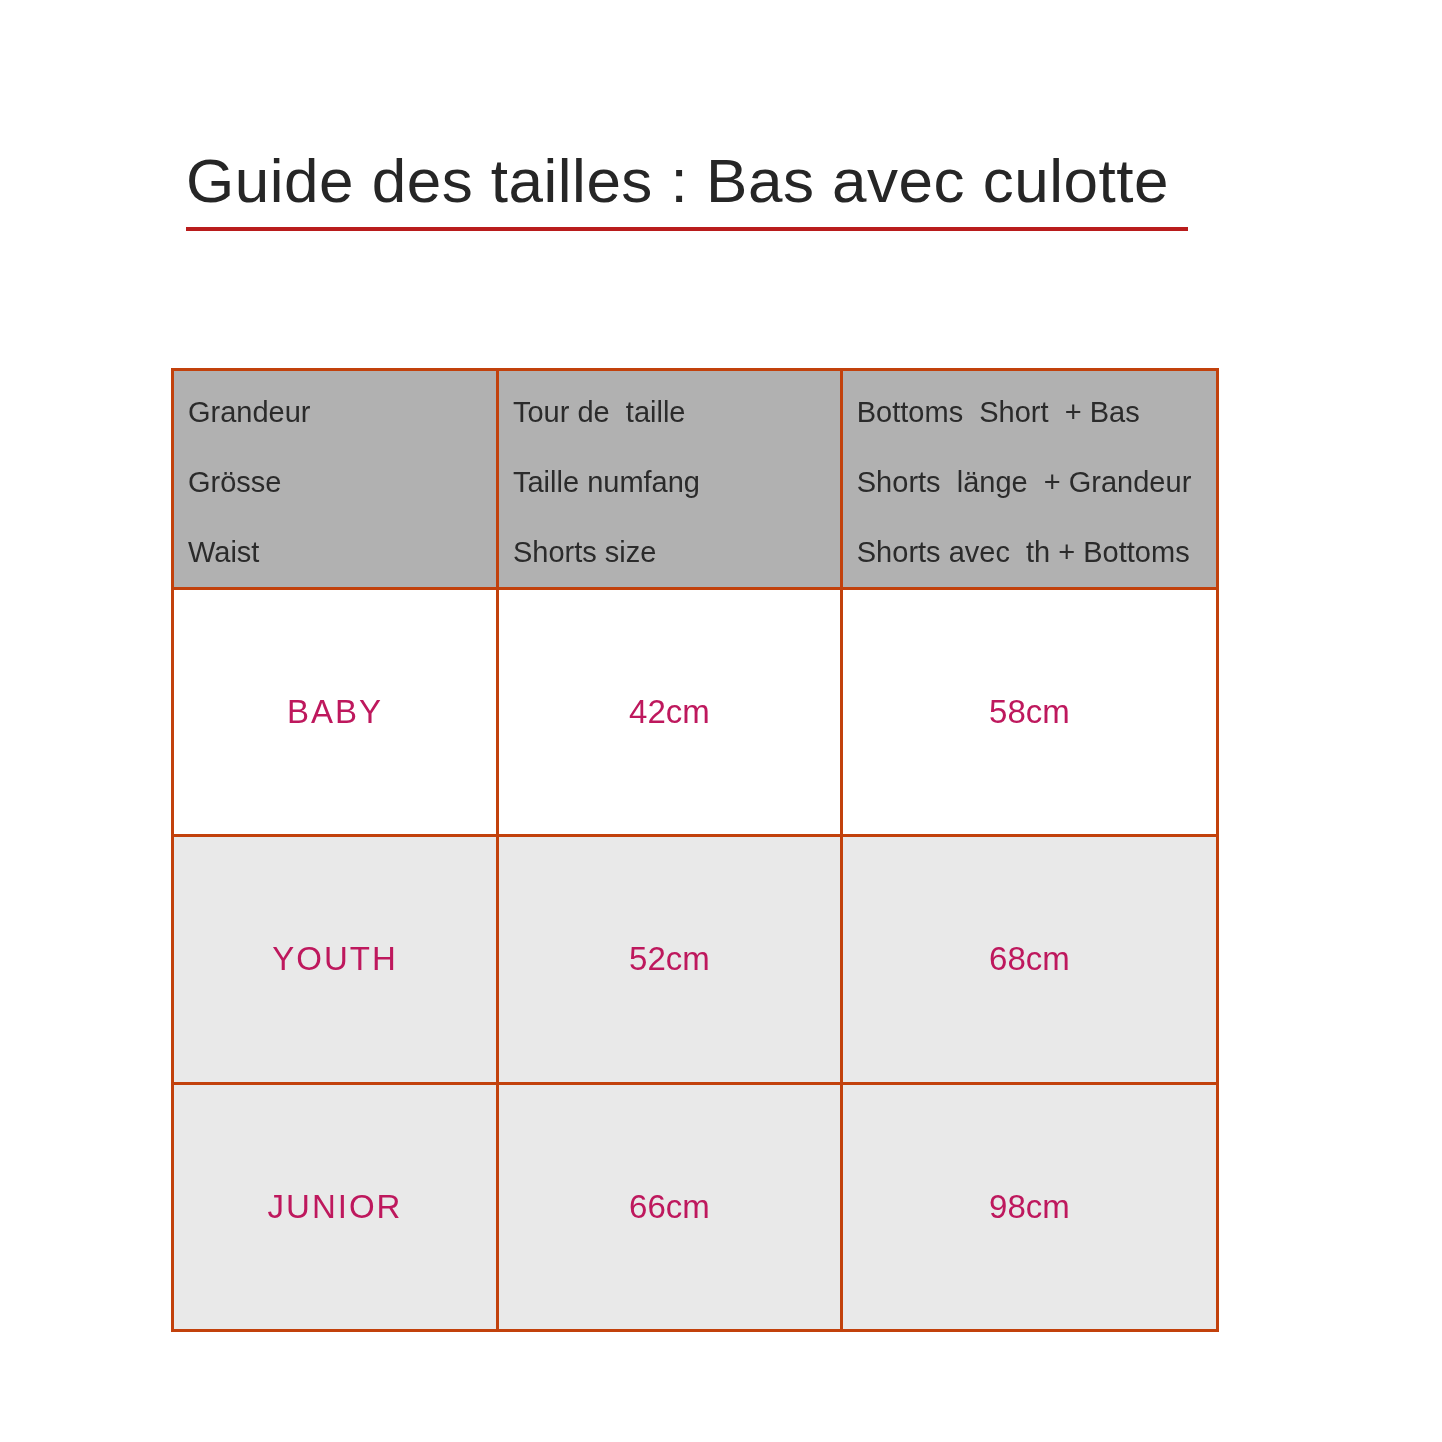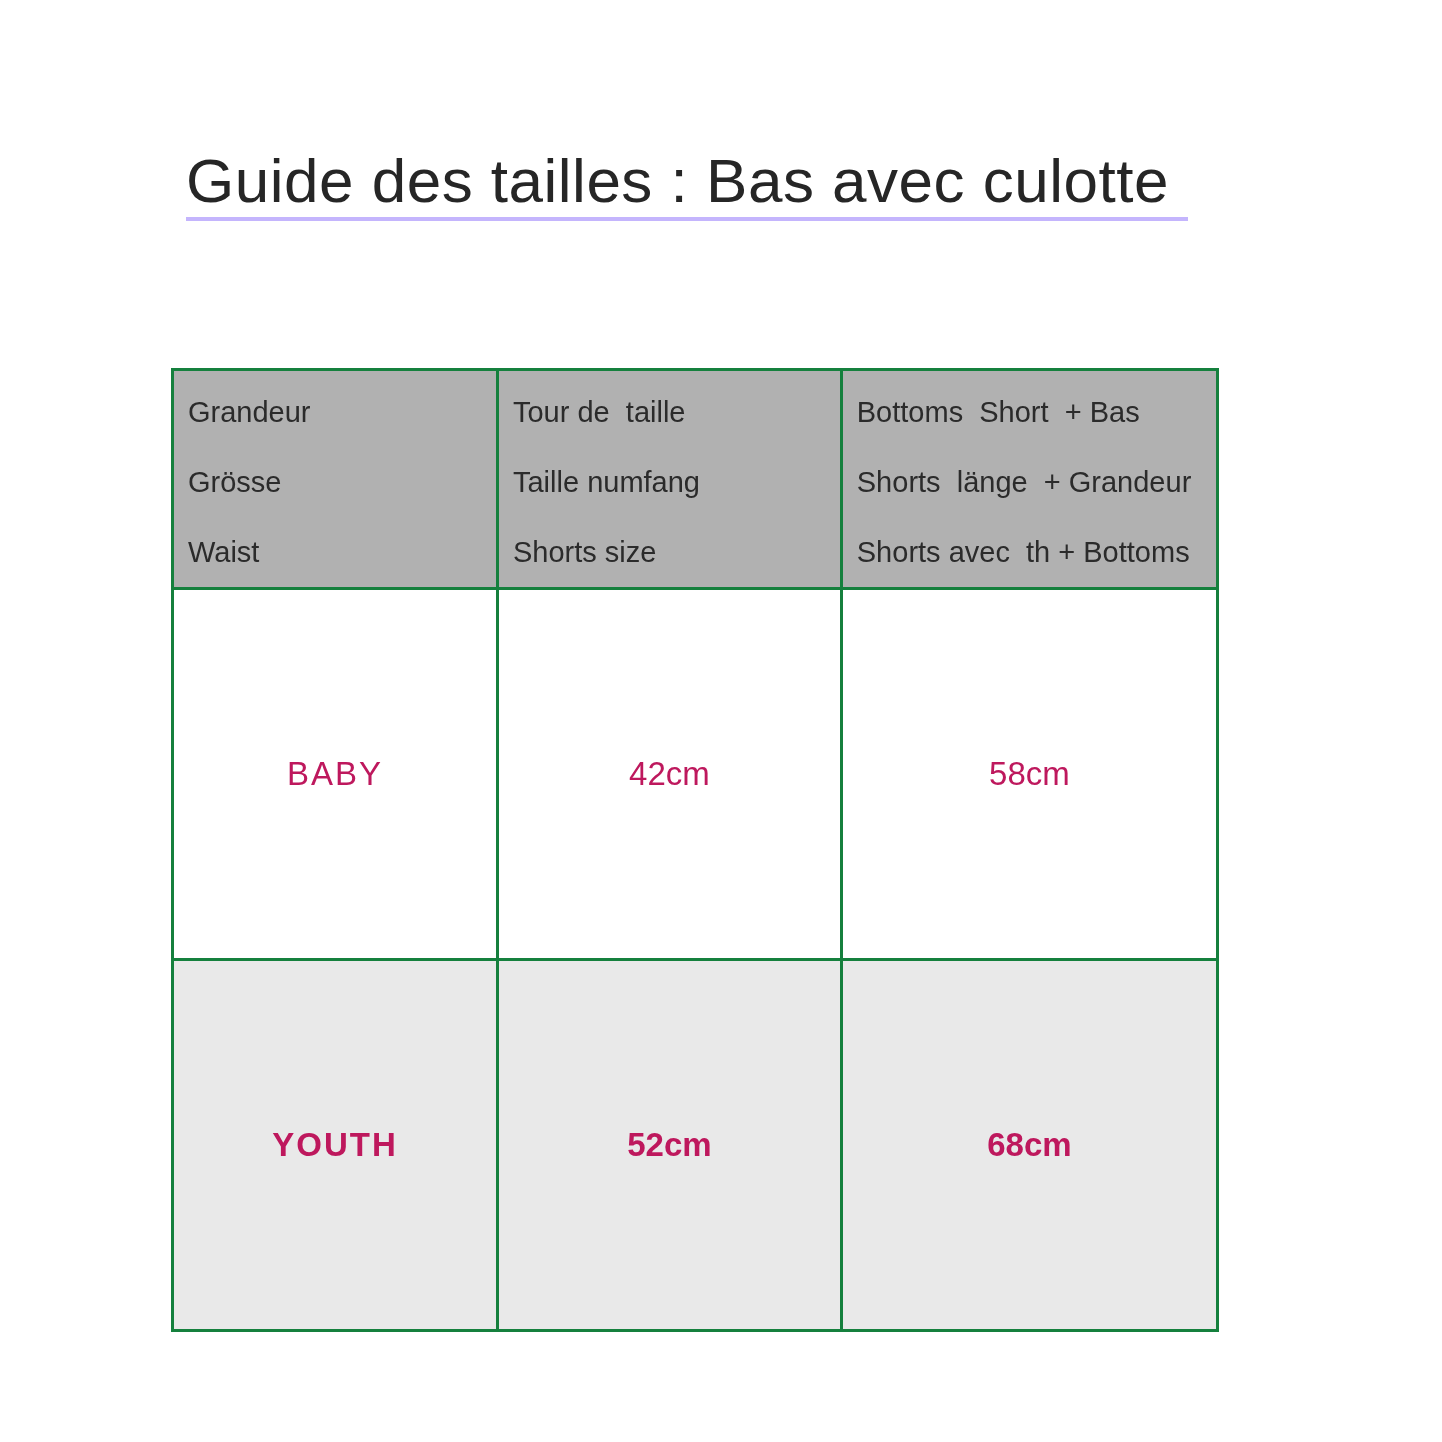--- a/index.html
+++ b/index.html
@@ -16,22 +16,22 @@
   .page {
     position: absolute;
     inset: 0;
     background: #ffffff;
   }
   .title-wrap {
     position: absolute;
     left: 186px;
     top: 148px;
     width: 1002px;
-    border-bottom: 4px solid #c4b5fd;
-    padding-bottom: 4px;
+    border-bottom: 4px solid #b91c1c;
+    padding-bottom: 14px;
   }
   .title {
     font-size: 62px;
     font-weight: 400;
     letter-spacing: 0.5px;
     color: #262626;
     margin: 0;
     white-space: nowrap;
     line-height: 1.05;
   }
@@ -39,21 +39,21 @@
     position: absolute;
     left: 171px;
     top: 368px;
     width: 1048px;
     height: 964px;
     border-collapse: collapse;
     table-layout: fixed;
     background: #ffffff;
   }
   .size-table td, .size-table th {
-    border: 3px solid #15803d;
+    border: 3px solid #c2410c;
     padding: 0;
     vertical-align: middle;
   }
   .size-table th {
     background: #b1b1b1;
     height: 188px;
     text-align: left;
     vertical-align: top;
     font-weight: 400;
   }
@@ -72,21 +72,20 @@
     height: 193px;
     text-align: center;
     font-size: 33px;
     color: #be185d;
   }
   td.size-name {
     letter-spacing: 2px;
   }
   tr.row-alt td {
     background: #e9e9e9;
-    font-weight: bold;
   }
   tr.row-plain td {
     background: #ffffff;
   }
 </style>
 </head>
 <body>
 
 <div class="page">
 
@@ -129,16 +128,21 @@
       <tr class="row-plain">
         <td class="size-name">BABY</td>
         <td>42cm</td>
         <td>58cm</td>
       </tr>
       <tr class="row-alt">
         <td class="size-name">YOUTH</td>
         <td>52cm</td>
         <td>68cm</td>
       </tr>
+      <tr class="row-alt">
+        <td class="size-name">JUNIOR</td>
+        <td>66cm</td>
+        <td>98cm</td>
+      </tr>
     </tbody>
   </table>
 
 </div>
 
 </body></html>

